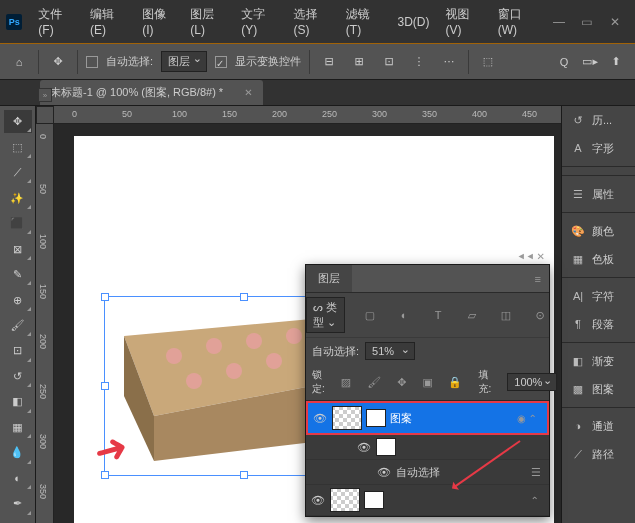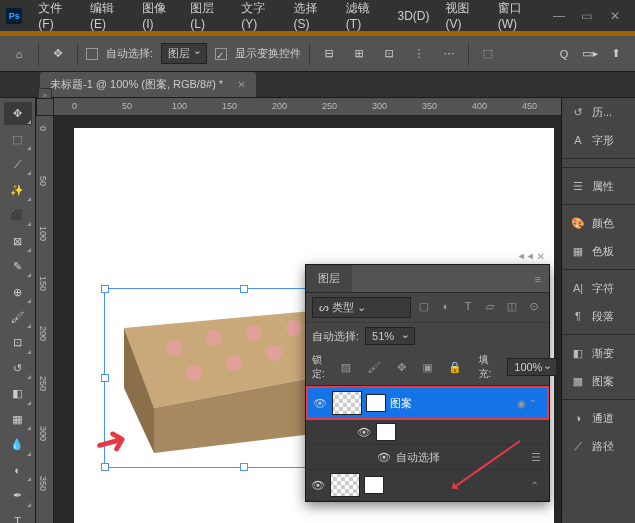--- a/index.html
+++ b/index.html
@@ -1,36 +1,36 @@
 <!DOCTYPE html>
 <html><head>
 <meta charset="utf-8">
 <style>
 * { margin: 0; padding: 0; box-sizing: border-box; font-family: "Microsoft YaHei", sans-serif; }
 body { background: #323232; color: #ccc; font-size: 11px; width: 635px; height: 523px; overflow: hidden; position: relative; }
 
 
-.titlebar { height: 36px; background: #323232; display: flex; align-items: center; padding: 0 6px; border-bottom: 5px solid #a16207; }
+.titlebar { height: 44px; background: #323232; display: flex; align-items: center; padding: 0 6px; border-bottom: 1px solid #a16207; }
 .ps-icon { width: 18px; height: 16px; background: #001e36; color: #31a8ff; font-size: 9px; font-weight: bold; display: flex; align-items: center; justify-content: center; margin-right: 8px; border-radius: 2px; }
 .menu-item { padding: 0 8px; color: #ccc; font-size: 12px; cursor: pointer; }
 .win-controls { margin-left: auto; display: flex; }
 .win-btn { width: 28px; height: 20px; display: flex; align-items: center; justify-content: center; color: #999; cursor: pointer; font-size: 12px; }
 
 
 .optionsbar { height: 36px; background: #535353; display: flex; align-items: center; padding: 0 8px; gap: 8px; border-bottom: 1px solid #1a1a1a; }
 .opt-icon { width: 22px; height: 22px; display: flex; align-items: center; justify-content: center; color: #ccc; cursor: pointer; }
 .opt-divider { width: 1px; height: 24px; background: #3a3a3a; }
 .checkbox { width: 12px; height: 12px; border: 1px solid #999; display: inline-block; margin-right: 4px; }
 .checkbox.checked::after { content: "✓"; color: #ccc; font-size: 10px; line-height: 10px; }
 .dropdown { background: #3a3a3a; border: 1px solid #222; padding: 2px 16px 2px 6px; color: #ccc; position: relative; font-size: 11px; }
 .dropdown::after { content: "⌄"; position: absolute; right: 4px; top: 0; }
 
 
 .tabbar { height: 26px; background: #323232; display: flex; align-items: flex-end; padding-left: 40px; border-bottom: 1px solid #1a1a1a; }
-.doc-tab { background: #535353; padding: 5px 10px; color: #ccc; font-size: 11px; display: flex; align-items: center; gap: 14px; border-top-left-radius: 3px; border-top-right-radius: 3px; }
+.doc-tab { background: #535353; padding: 5px 10px; color: #ccc; font-size: 11px; display: flex; align-items: center; gap: 21px; border-top-left-radius: 3px; border-top-right-radius: 3px; }
 .tab-close { color: #999; cursor: pointer; font-size: 10px; }
 
 
 .main { display: flex; height: calc(523px - 88px); }
 
 
 .toolpanel { width: 36px; background: #535353; display: flex; flex-direction: column; align-items: center; padding-top: 4px; gap: 2px; border-right: 1px solid #1a1a1a; }
 .tool { width: 28px; height: 24px; display: flex; align-items: center; justify-content: center; color: #ccc; cursor: pointer; position: relative; }
 .tool.active { background: #3a3a3a; }
 .tool.corner::after { content: ""; position: absolute; right: 1px; bottom: 1px; border: 2px solid transparent; border-right-color: #999; border-bottom-color: #999; }
@@ -56,21 +56,21 @@
 .panel-item { display: flex; align-items: center; gap: 6px; padding: 6px 8px; cursor: pointer; font-size: 11px; color: #ccc; }
 .panel-item svg, .panel-item .picon { width: 16px; height: 16px; flex-shrink: 0; }
 .panel-divider { height: 1px; background: #2a2a2a; margin: 4px 0; }
 
 
 .layers-panel { position: absolute; left: 305px; top: 264px; width: 245px; background: #535353; border: 1px solid #1a1a1a; box-shadow: 0 4px 12px rgba(0,0,0,0.5); }
 .lp-header { display: flex; align-items: center; background: #535353; border-bottom: 1px solid #2a2a2a; }
 .lp-tab { padding: 6px 12px; background: #535353; color: #ccc; font-size: 11px; }
 .lp-tab.active { background: #454545; }
 .lp-menu { margin-left: auto; padding: 4px 8px; cursor: pointer; color: #999; }
-.lp-row { display: flex; padding: 4px 6px; gap: 4px; background: #454545; border-bottom: 1px solid #3a3a3a; }
+.lp-row { display: flex; align-items: center; padding: 4px 0; gap: 16px; background: #454545; border-bottom: 1px solid #3a3a3a; }
 .lp-search { flex: 1; background: #3a3a3a; border: 1px solid #222; padding: 2px 6px; color: #ccc; font-size: 11px; }
 .lp-iconbtn { width: 18px; height: 18px; display: flex; align-items: center; justify-content: center; color: #999; cursor: pointer; font-size: 11px; }
 .lp-blend { display: flex; align-items: center; padding: 4px 6px; gap: 6px; background: #454545; font-size: 11px; }
 .lp-blend .dropdown { flex: 0 0 auto; min-width: 70px; }
 .lp-lock-row { display: flex; align-items: center; padding: 4px 6px; gap: 16px; background: #454545; font-size: 10px; border-bottom: 1px solid #2a2a2a; }
 .layer-list { background: #3a3a3a; max-height: 160px; overflow-y: auto; }
 .layer { display: flex; align-items: center; padding: 3px 4px; gap: 4px; font-size: 11px; border-bottom: 1px solid #333; }
 .layer.selected { background: #1473e6; color: #fff; border: 2px solid #e63946; }
 .layer.redbox { outline: 2px solid #e63946; outline-offset: -2px; }
 .eye { width: 16px; height: 16px; display: flex; align-items: center; justify-content: center; color: #ccc; cursor: pointer; }

